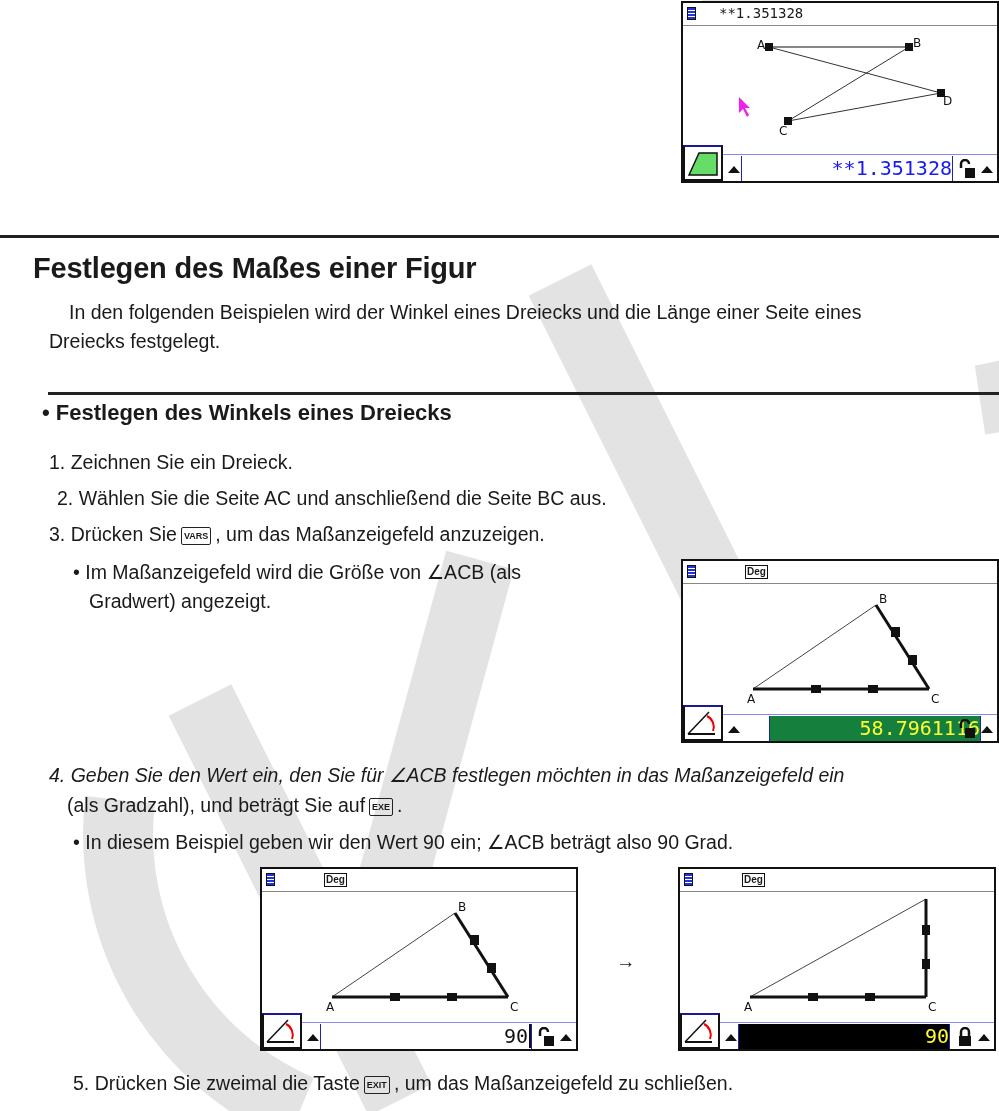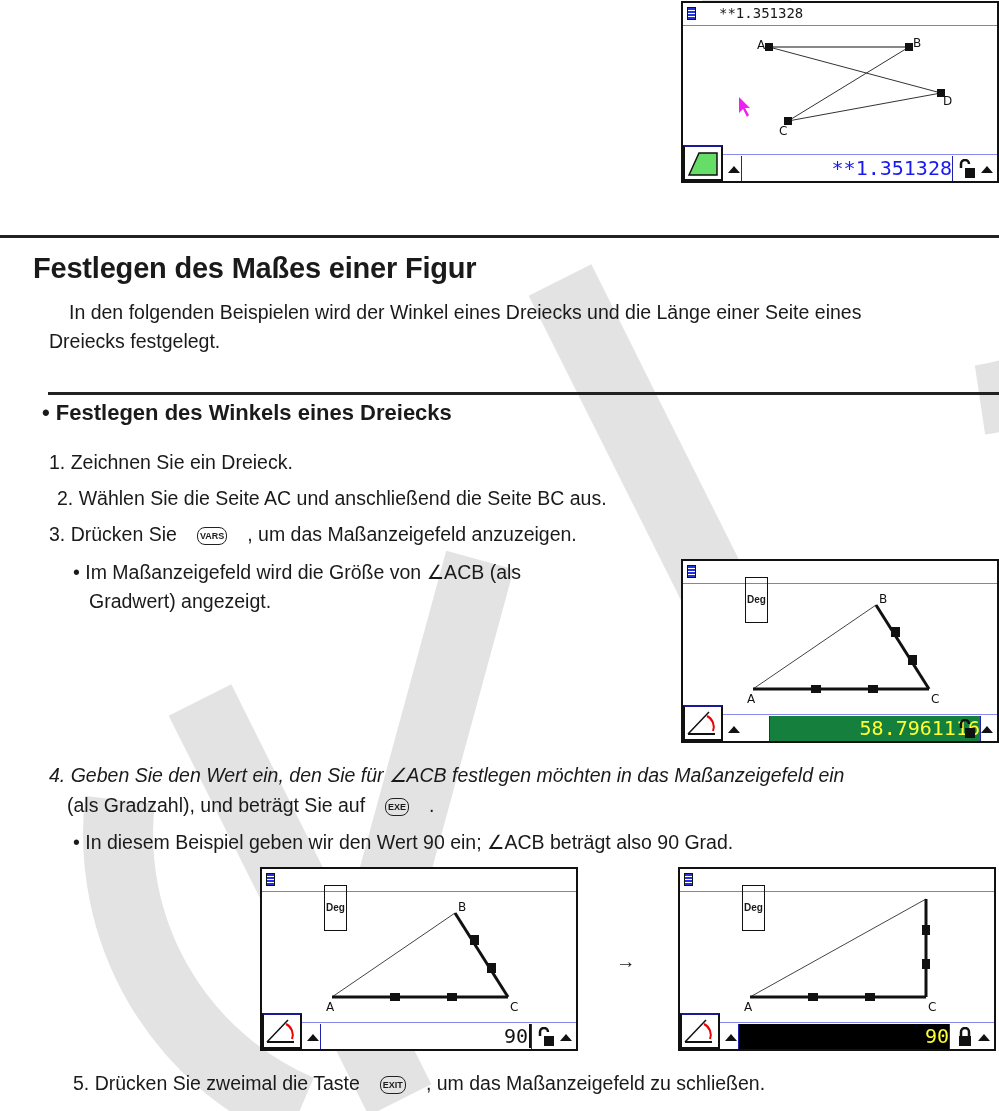--- a/index.html
+++ b/index.html
@@ -5,28 +5,28 @@
   html, body { margin:0; padding:0; background:#fff; }
   body { width:999px; height:1111px; position:relative; overflow:hidden;
          font-family:"Liberation Sans", sans-serif; color:#1a1a1a; }
   .abs { position:absolute; }
   .watermark { position:absolute; left:0; top:0; width:999px; height:1111px; pointer-events:none; z-index:0; }
   .content { position:relative; z-index:1; }
   .rule { position:absolute; height:3px; background:#222; }
   h2 { margin:0; font-size:29px; font-weight:bold; position:absolute; left:33px; top:252px; letter-spacing:-0.2px; }
   .p { position:absolute; font-size:19.5px; line-height:30px; white-space:nowrap; }
   h3 { margin:2px; position:absolute; left:40px; top:398px; font-size:22px; font-weight:bold; }
-  .key { display:inline-block; border:1.5px solid #222; border-radius:8px; font-size:9px; font-weight:bold;
-         padding:1px 2px; line-height:14px; vertical-align:2px; margin:0 20px; font-family:"Liberation Sans", sans-serif; }
+  .key { display:inline-block; border:1.5px solid #222; border-radius:2px; font-size:9px; font-weight:bold;
+         padding:1px 2px; line-height:14px; vertical-align:2px; margin:0 4px; font-family:"Liberation Sans", sans-serif; }
   .calc { position:absolute; border:2px solid #111; background:#fff; box-sizing:border-box;text-align:right; }
   .calc .stat { position:absolute; left:0; right:0; top:0; height:22px; border-bottom:1.5px solid #888; }
   .calc .stat .bat { position:absolute; left:4px; top:4px; width:9px; height:13px; border:1.5px solid #111; box-sizing:border-box;
          background:repeating-linear-gradient(#2233dd 0 2px, #fff 2px 3px); }
   .calc .stat .txt { position:absolute; left:36px; top:2px; font-family:"DejaVu Sans Mono", monospace; font-size:14px; }
-  .calc .deg { position:absolute; left:62px; top:16px; border:1.5px solid #111; font-size:10px; font-weight:bold; padding:16px 1px; line-height:12px; }
+  .calc .deg { position:absolute; left:62px; top:4px; border:1.5px solid #111; font-size:10px; font-weight:bold; padding:0 1px; line-height:12px; }
   .calc .tb { position:absolute; left:0; right:0; bottom:0; height:26px; border-top:1.5px solid #8888ee; }
   .calc .iconbox { position:absolute; left:0; bottom:0; width:40px; height:36px; border:2px solid #111; box-sizing:border-box;
          border-top-color:#1a1a99; background:#fff; }
   .calc .up { position:absolute; bottom:8px; width:0; height:0; border-left:6px solid transparent; border-right:6px solid transparent; border-bottom:7px solid #111; }
   .calc .field { position:absolute; bottom:0; height:25px; border-left:1.5px solid #2222aa; border-right:1.5px solid #2222aa;
          font-family:"DejaVu Sans Mono", monospace; font-size:20px; line-height:25px; padding-left:3px; box-sizing:border-box; }
   .calc .lock { position:absolute; bottom:2px; width:18px; height:20px; }
 </style>
 </head>
 <body>

